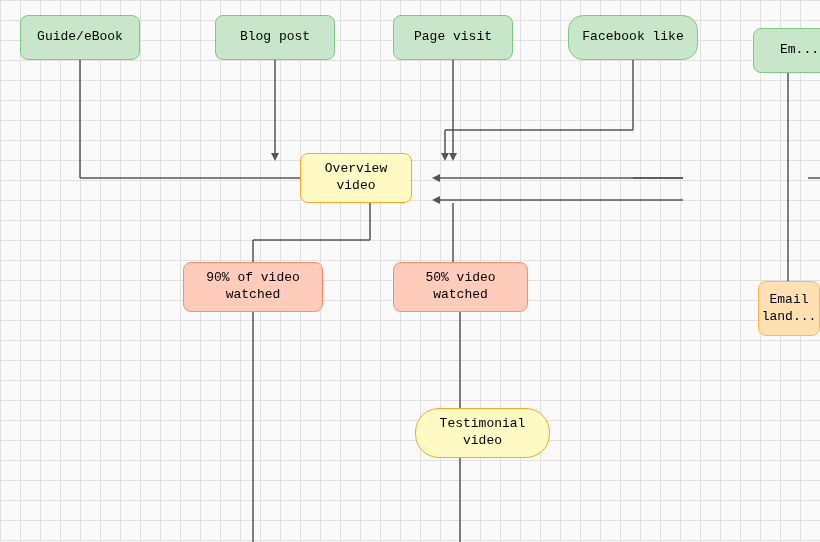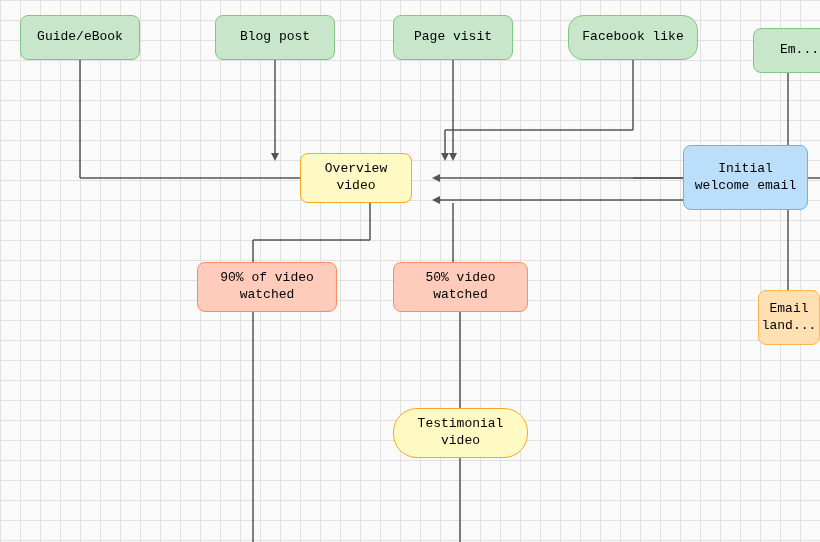--- a/index.html
+++ b/index.html
@@ -139,33 +139,30 @@
   </div>
 
   <div class="node node-green" style="left:753px;top:28px;width:77px;height:45px;justify-content:flex-end;">
     <span>Em...</span>
   </div>
 
   <div class="node node-yellow" style="left:300px;top:153px;width:112px;height:50px;">
     <span>Overview video</span>
   </div>
 
-  <div class="node node-blue" style="left:683px;top:145px;width:125px;height:65px;">
-    <span>Initial welcome email</span>
-  </div>
 
-  <div class="node node-salmon" style="left:183px;top:262px;width:140px;height:50px;margin-left:14px;">
+  <div class="node node-salmon" style="left:183px;top:262px;width:140px;height:50px;">
     <span>90% of video watched</span>
   </div>
 
   <div class="node node-salmon" style="left:393px;top:262px;width:135px;height:50px;">
     <span>50% video watched</span>
   </div>
 
-  <div class="node node-yellow" style="left:393px;top:408px;width:135px;height:50px;border-radius:24px;">
+  <div class="node node-yellow" style="left:415px;top:408px;width:135px;height:50px;border-radius:24px;">
     <span>Testimonial video</span>
   </div>
 
-  <div class="node node-orange" style="left:758px;top:290px;width:62px;height:55px;">
+  <div class="node node-orange" style="left:758px;top:281px;width:62px;height:55px;">
     <span>Email land...</span>
   </div>
 
 </div>
 
 </body></html>

